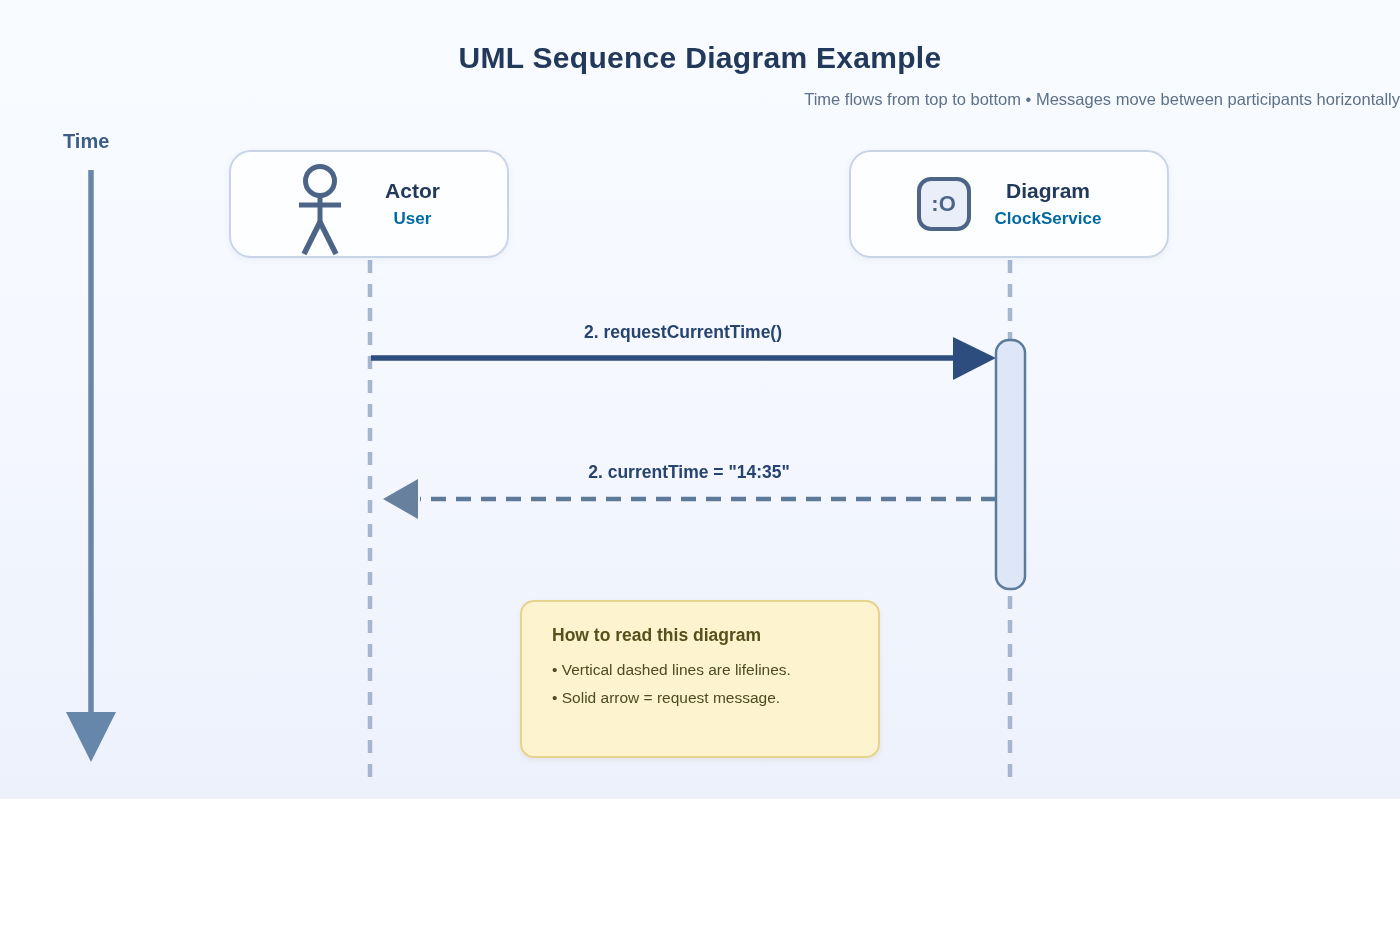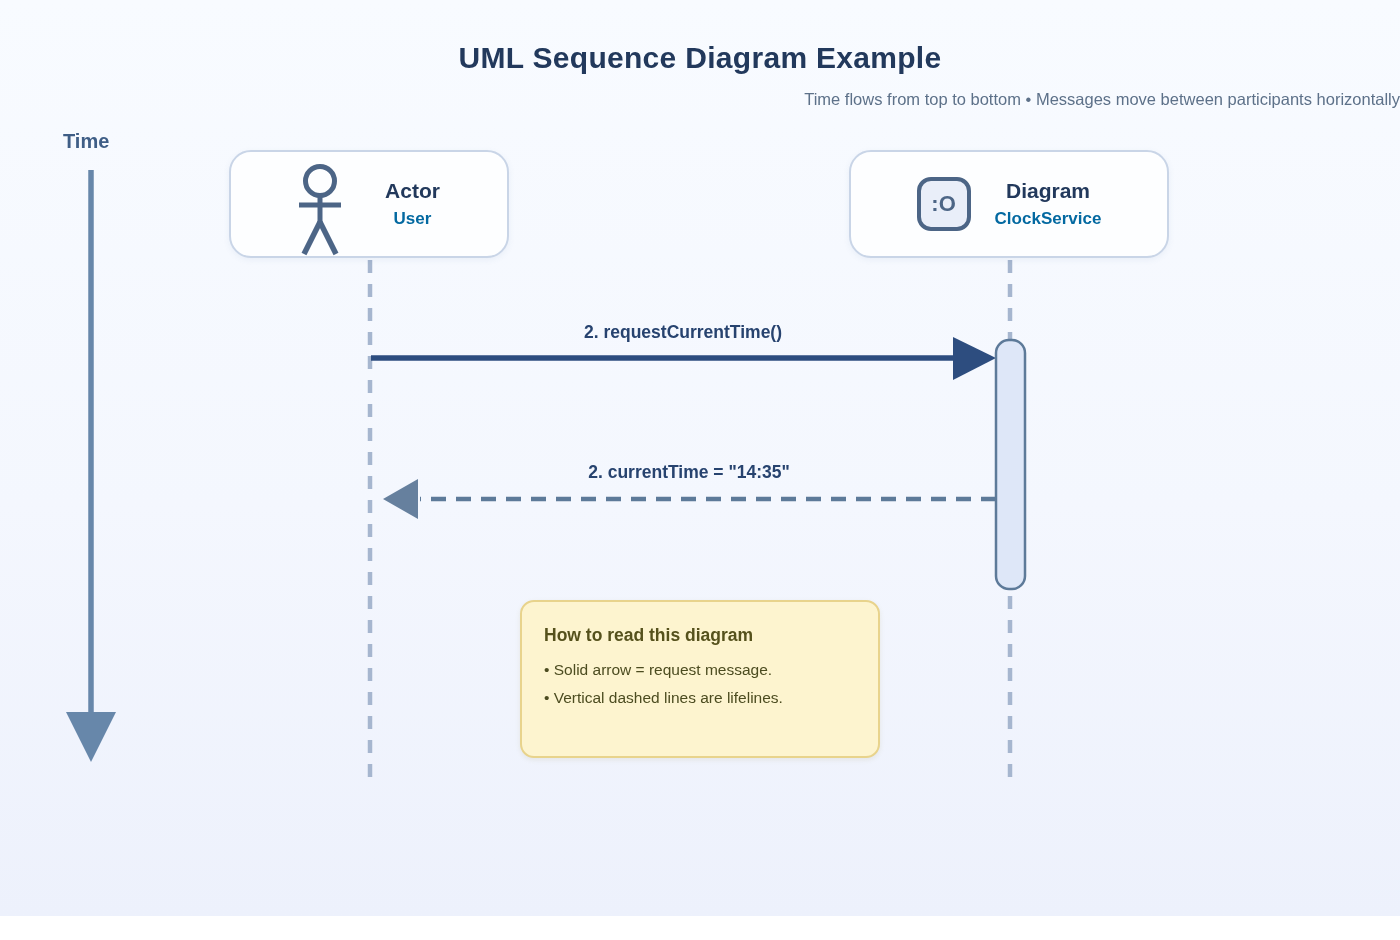--- a/index.html
+++ b/index.html
@@ -4,21 +4,21 @@
 <style>
   * { margin: 0; padding: 0; box-sizing: border-box; }
   html, body { width: 1400px; height: 940px; }
   body {
     font-family: "Liberation Sans", sans-serif;
     overflow: hidden;
   }
   .stage {
     position: relative;
     width: 1400px;
-    height: 916px;
+    height: 799px;
     background: linear-gradient(180deg, #f8fbff 0%, #f4f7fe 55%, #edf1fc 100%);
   }
   svg.underlay {
     position: absolute;
     left: 0; top: 0;
     width: 1400px; height: 940px;
   }
   .page-title {
     position: absolute;
     left: 0; top: 41px;
@@ -95,21 +95,21 @@
   .message-label.m1 { left: 371px; width: 624px; top: 322px; }
   .message-label.m2 { left: 383px; width: 612px; top: 462px; }
   .note-box {
     position: absolute;
     left: 520px; top: 600px;
     width: 360px; height: 158px;
     background: #fdf4cf;
     border: 2px solid #e8d38c;
     border-radius: 14px;
     box-shadow: 0 2px 5px rgba(150,130,60,0.12);
-    padding: 23px 22px;
+    padding: 23px 30px;
   }
   .note-title {
     font-size: 17.5px;
     font-weight: bold;
     color: #55511c;
     margin-bottom: 15px;
   }
   .note-bullet {
     font-size: 15.5px;
     color: #4c4c20;
@@ -167,17 +167,17 @@
       <div class="participant-role">Diagram</div>
       <div class="participant-name">ClockService</div>
     </div>
   </div>
 
   <div class="message-label m1">2. requestCurrentTime()</div>
   <div class="message-label m2">2. currentTime = "14:35"</div>
 
   <div class="note-box">
     <div class="note-title">How to read this diagram</div>
+    <div class="note-bullet">• Vertical dashed lines are lifelines.</div>
     <div class="note-bullet">• Solid arrow = request message.</div>
-    <div class="note-bullet">• Vertical dashed lines are lifelines.</div>
   </div>
 
 </div>
 
 </body></html>

